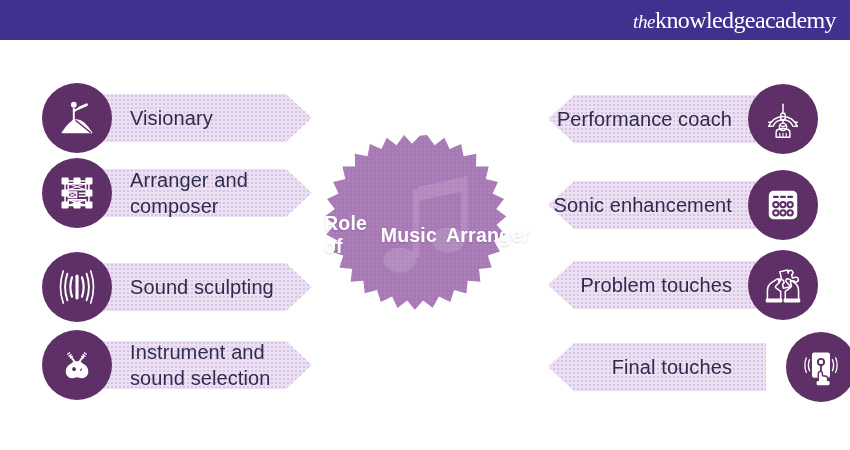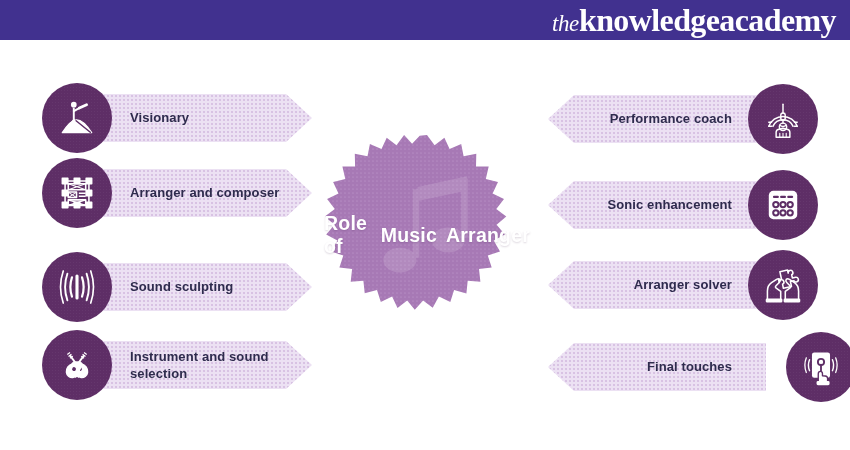--- a/index.html
+++ b/index.html
@@ -19,24 +19,24 @@
     display: flex; align-items: center; justify-content: flex-end;
   }
   .logo {
     color: #ffffff;
     font-family: "Liberation Serif", serif;
     padding-right: 14px;
     white-space: nowrap;
     line-height: 1;
   }
   .logo .the {
-    font-style: italic; font-weight: 400; font-size: 23px; letter-spacing: -0.4px;
+    font-style: italic; font-weight: 400; font-size: 19px; letter-spacing: -0.4px;
   }
   .logo .ka {
-    font-weight: 700; font-size: 32px; letter-spacing: -0.6px;
+    font-weight: 400; font-size: 24px; letter-spacing: -0.6px;
   }
 
   
   .row {
     position: absolute;
     height: 70px;
     display: flex;
     align-items: center;
   }
   .row.left  { left: 42px; }
@@ -73,22 +73,22 @@
   }
   .row.right .banner {
     width: 218px;
     margin-right: -18px;
     padding-right: 34px;
     clip-path: polygon(26px 0, 100% 0, 100% 100%, 26px 100%, 0 50%);
     justify-content: flex-end;
   }
   .banner-label {
     color: #2e2b4d;
-    font-size: 13px;
-    font-weight: 700;
+    font-size: 20px;
+    font-weight: 400;
     line-height: 1.32;
     letter-spacing: 0.1px;
   }
   .row.left .banner-label  { text-align: left; }
   .row.right .banner-label { text-align: right; }
 
   
   .center {
     position: absolute;
     left: 324px; top: 132px;
@@ -297,21 +297,21 @@
     <div class="icon-circle">
       <svg viewBox="0 0 48 48" fill="none" stroke="#ffffff" stroke-width="1.7" stroke-linejoin="round" stroke-linecap="round">
         <path d="M22.5 8.5 L31 8.5 L31 12 a2.6 2.6 0 1 1 3.4 2.5 L34.4 18 L38 18 a2.6 2.6 0 1 1 -2.6 3.4 L31.5 21.4 L31.5 27 L22.5 27 L22.5 22.6 a2.6 2.6 0 1 0 -3.2 -2.6 L19.3 17 L22.5 17 Z" transform="rotate(-12 26 18)"></path>
         <path d="M7 40.5 L7 30.5 Q7 24.5 11.5 21.5 L17 17.8 Q19.3 16.4 20.5 18 Q21.6 19.6 19.9 21.2 L16.4 24.8 Q15 26.3 16.6 27.4 L21.5 31 L21.5 40.5 Z"></path>
         <path d="M41 40.5 L41 30.5 Q41 24.5 36.5 21.5 L31 17.8 Q28.7 16.4 27.5 18 Q26.4 19.6 28.1 21.2 L31.6 24.8 Q33 26.3 31.4 27.4 L26.5 31 L26.5 40.5 Z"></path>
         <rect x="6" y="39.5" width="16.5" height="2.8" rx="0.7"></rect>
         <rect x="25.5" y="39.5" width="16.5" height="2.8" rx="0.7"></rect>
       </svg>
     </div>
     <div class="banner">
-      <span class="banner-label">Arranger solver</span>
+      <span class="banner-label">Problem touches</span>
     </div>
   </div>
 
   <div class="row right" style="top:332px;gap:38px;">
     <div class="icon-circle">
       <svg viewBox="0 0 48 48" fill="none" stroke="#ffffff" stroke-width="1.7" stroke-linecap="round" stroke-linejoin="round">
         <rect x="15" y="9" width="18" height="26" rx="1.6" fill="#ffffff" stroke="#ffffff"></rect>
         <circle cx="24" cy="18.5" r="3.4" fill="none" stroke="#5e2e66" stroke-width="2"></circle>
         <path d="M24 21.5 L24 28" stroke="#5e2e66" stroke-width="2"></path>
         <path d="M21 40.5 L21 31.5 Q21 28.8 23.4 28.8 Q25.6 28.8 25.6 31.3 L25.6 33.5

